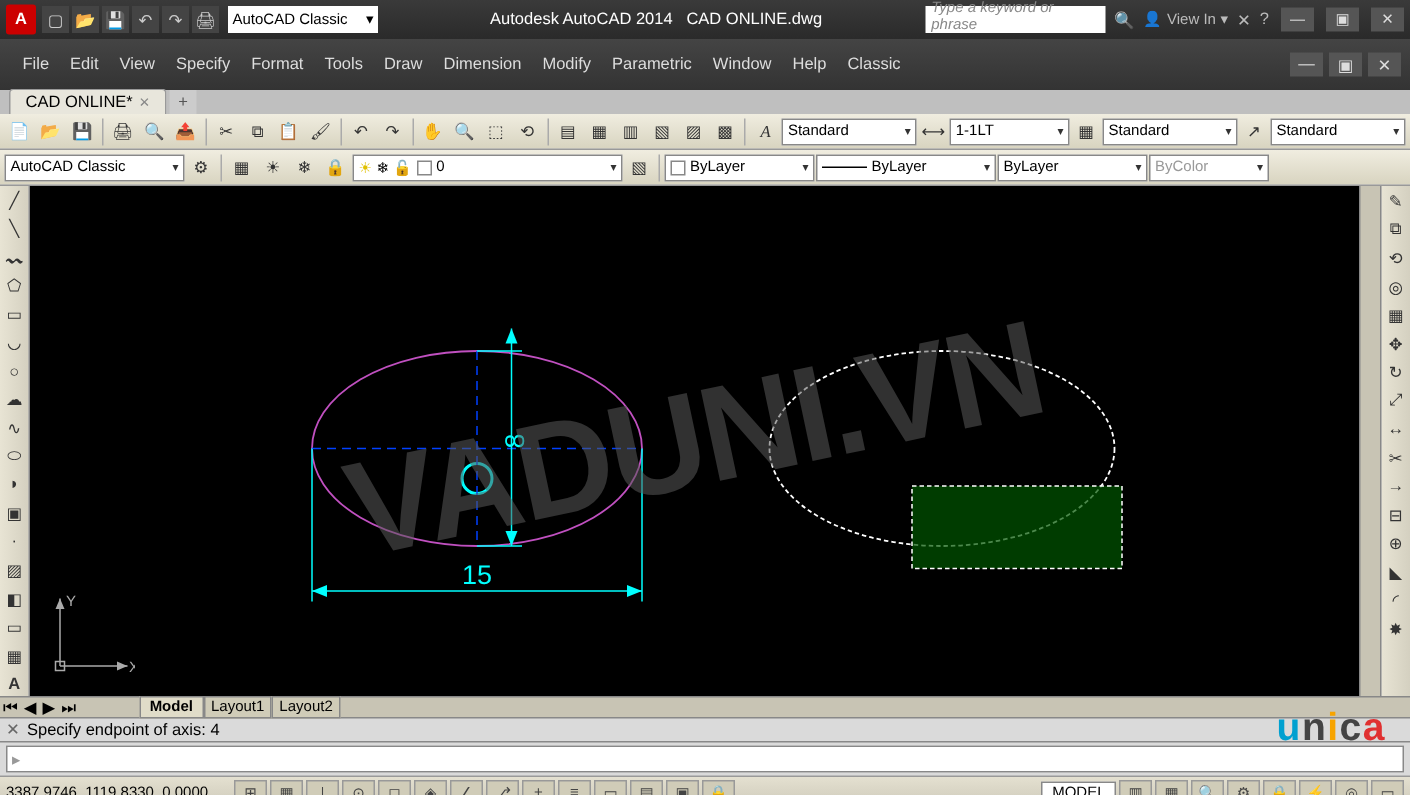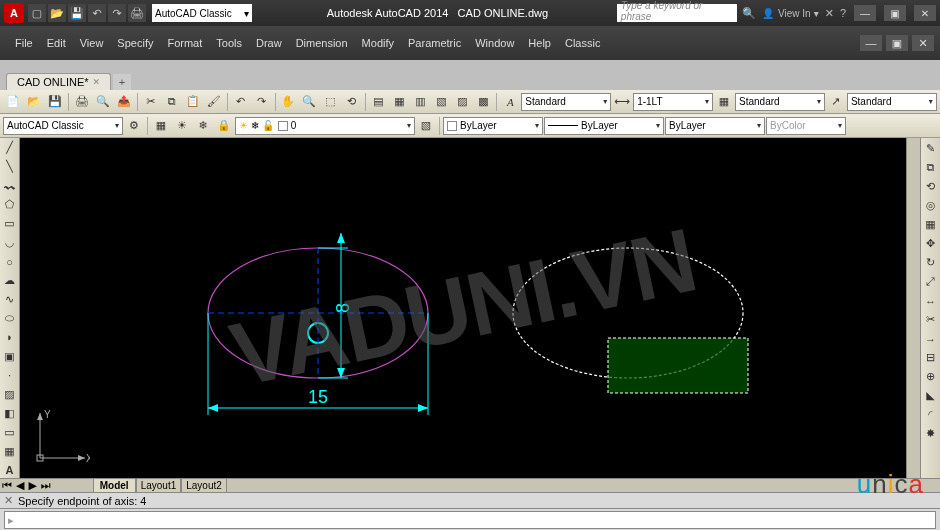--- a/index.html
+++ b/index.html
@@ -15,21 +15,21 @@
 .title-right { display: flex; align-items: center; gap: 6px; padding-right: 4px; }
 .search-box { width: 120px; height: 18px; background: #fff; color: #888; font-size: 10px; font-style: italic; padding: 0 4px; display: flex; align-items: flex-end; }
 .sign-in { color: #bbb; font-size: 10px; display: flex; align-items: center; gap: 3px; }
 .win-btn { width: 22px; height: 16px; background: #555; color: #ddd; display: inline-flex; align-items: center; justify-content: center; margin-left: 2px; font-size: 10px; }
 
 
 .menubar { height: 34px; background: linear-gradient(#444,#333); display: flex; align-items: center; padding-left: 8px; gap: 0; color: #ddd; }
 .menubar span { padding: 0 7px; font-size: 11px; }
 
 
-.filetab-row { height: 30px; background: #bfbfbf; display: flex; align-items: flex-end; padding-left: 6px; }
+.filetab-row { height: 16px; background: #bfbfbf; display: flex; align-items: flex-end; padding-left: 6px; }
 .filetab { background: #e8e6dc; border: 1px solid #999; border-bottom: none; padding: 2px 10px; font-size: 11px; border-radius: 3px 3px 0 0; display: flex; align-items: center; gap: 4px; }
 .tab-x { color: #888; font-size: 9px; }
 .plus-tab { width: 18px; height: 16px; background: #ccc; margin-left: 2px; display: flex; align-items: center; justify-content: center; color: #555; }
 
 
 .toolbar { height: 24px; background: linear-gradient(#f0ede0,#d8d4c0); border-bottom: 1px solid #999; display: flex; align-items: center; padding: 0 3px; gap: 1px; }
 .tb-btn { width: 20px; height: 20px; display: inline-flex; align-items: center; justify-content: center; color: #333; position: relative; }
 .tb-sep { width: 1px; height: 18px; background: #aaa; margin: 0 2px; }
 .tb-select { height: 18px; background: #fff; border: 1px solid #888; font-size: 10px; padding: 0 3px; display: inline-flex; align-items: center; justify-content: space-between; }
 .tb-select .arrow { font-size: 8px; color: #333; margin-left: 3px; }
@@ -58,21 +58,21 @@
 .cmd-input-row { display: flex; align-items: center; background: #fff; border: 1px solid #888; height: 18px; padding: 0 3px; }
 .cmd-caret { color: #999; }
 
 
 .statusbar { height: 22px; background: linear-gradient(#e4e0d0,#ccc8b8); border-top: 1px solid #999; display: flex; align-items: center; font-size: 10px; padding: 0 4px; gap: 2px; }
 .status-coords { width: 150px; }
 .status-btn { width: 22px; height: 18px; background: #d0ccb8; border: 1px solid #999; display: inline-flex; align-items: center; justify-content: center; color: #444; }
 .status-right { margin-left: auto; display: flex; align-items: center; gap: 2px; }
 .model-badge { background: #fff; border: 1px solid #888; padding: 1px 6px; font-size: 10px; }
 
-.unica-logo { position: absolute; right: 16px; bottom: 30px; font-family: Arial; font-size: 26px; font-weight: 400; letter-spacing: 1px; text-align: right; }
+.unica-logo { position: absolute; right: 16px; bottom: 30px; font-family: Arial; font-size: 26px; font-weight: 700; letter-spacing: 1px; text-align: right; }
 .unica-logo .u1 { color: #00a0d0; }
 .unica-logo .n { color: #444; }
 .unica-logo .i { color: #f7a400; }
 .unica-logo .c { color: #444; }
 .unica-logo .a { color: #e03030; }
 
 svg { display: block; }
 </style>
 </head>
 <body>

